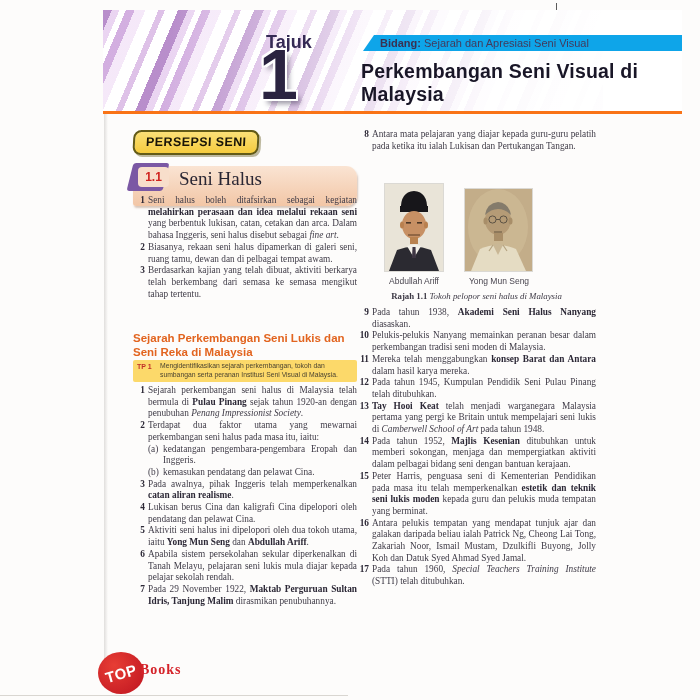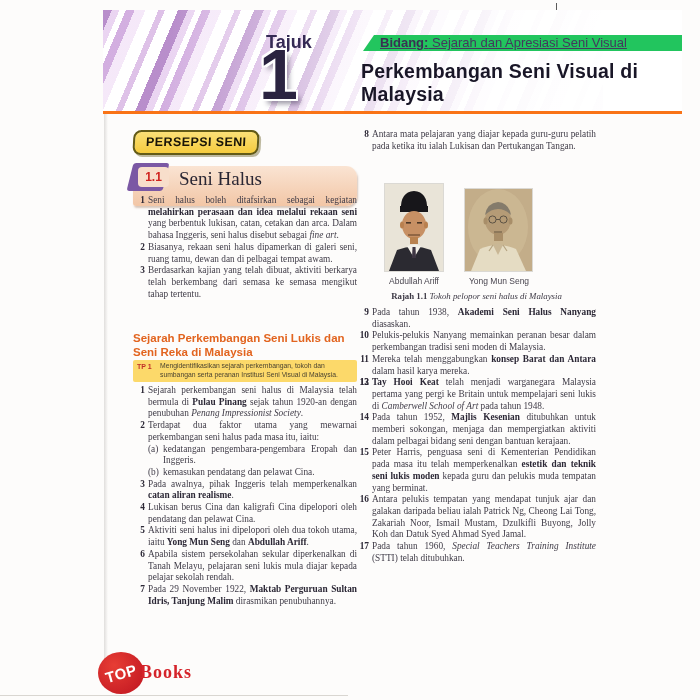--- a/index.html
+++ b/index.html
@@ -14,23 +14,23 @@
     background: repeating-linear-gradient(113deg,
       rgba(172,122,194,.85) 0 9px, rgba(232,208,240,.9) 9px 16px,
       rgba(255,255,255,.95) 16px 22px, rgba(196,148,214,.75) 22px 30px,
       rgba(244,230,248,.9) 30px 40px, rgba(255,255,255,1) 40px 52px,
       rgba(214,178,226,.8) 52px 58px, rgba(255,255,255,.95) 58px 70px); }
   .header::after { content:''; position:absolute; inset:0;
     background: linear-gradient(97deg, rgba(255,255,255,0) 12%, rgba(255,255,255,.72) 46%, rgba(255,255,255,.96) 70%, #fff 100%); }
   .tajuk-label { left:163px; top:22px; z-index:3; font-family:"Liberation Sans",sans-serif; font-weight:bold; font-size:18px; color:#352a55; }
   .tajuk-number { left:156px; top:30px; z-index:3; font-family:"Liberation Sans",sans-serif; font-weight:900; font-size:70px; line-height:70px; color:#2a2340;
     text-shadow:-2px -2px 0 #fff, 2px -2px 0 #fff, -2px 2px 0 #fff, 2px 2px 0 #fff, 0 -2px 0 #fff, 0 2px 0 #fff, -2px 0 0 #fff, 2px 0 0 #fff, 4px 5px 5px rgba(40,30,60,.45); }
-  .bidang-bar { left:260px; top:25px; z-index:3; width:338px; height:16px; background:#22c55e;
+  .bidang-bar { left:260px; top:25px; z-index:3; width:338px; height:16px; background:#0ea5e9;
     clip-path:polygon(11px 0, 100% 0, 100% 100%, 0 100%);
-    font-family:"Liberation Sans",sans-serif; font-size:13px; line-height:16px; color:#433a5c; padding-left:17px;text-decoration:underline; }
+    font-family:"Liberation Sans",sans-serif; font-size:11px; line-height:16px; color:#433a5c; padding-left:17px; }
   .bidang-bar b { font-weight:bold; color:#3a3152; }
   .chapter-title { left:258px; top:50px; z-index:3; width:350px; font-family:"Liberation Sans",sans-serif; font-weight:bold; font-size:19.5px; line-height:22.5px; color:#191627; letter-spacing:.2px; }
   .pagenum { left:543px; top:9px; font-size:7.5px; color:#666; font-family:"Liberation Sans",sans-serif; }
   .pagetick { left:556px; top:3px; width:1px; height:23px; background:#5a5a5a; }
 
   
   .edge-left { left:104px; top:114px; width:4px; height:545px; background:linear-gradient(90deg, rgba(120,115,110,.22), rgba(120,115,110,0)); }
   .edge-bottom { left:0px; top:695px; width:348px; height:1px; background:#d9d6d1; }
 
   
@@ -70,21 +70,21 @@
   .name-right { left:457px; top:276px; width:84px; }
   .fig-caption { left:357px; top:291px; width:239px; text-align:center; font-size:8.8px; color:#3c3844; }
   .fig-caption .cap-label { font-weight:bold; }
   .fig-caption .cap-text { font-style:italic; }
 
   
   .logo { left:98px; top:650px; width:110px; height:46px; z-index:5; }
   .logo-circle { position:absolute; left:0; top:2px; width:46px; height:42px; border-radius:50%;
     background:radial-gradient(circle at 35% 32%, #e73d34, #c81e25 75%); display:flex; align-items:center; justify-content:center; }
   .logo-top { transform:rotate(-16deg); color:#fff; font-family:"Liberation Sans",sans-serif; font-weight:900; font-size:15px; letter-spacing:.5px; }
-  .logo-books { position:absolute; left:42px; top:12px; color:#d5232a; font-weight:bold; font-size:18px; letter-spacing:1px; font-family:"Liberation Serif",serif; }
+  .logo-books { position:absolute; left:42px; top:12px; color:#d5232a; font-weight:bold; font-size:14px; letter-spacing:1px; font-family:"Liberation Serif",serif; }
 </style>
 </head>
 <body>
 
 <div class="abs edge-left"></div>
 <div class="abs edge-bottom"></div>
 
 <div class="abs pagenum">1</div>
 <div class="abs pagetick"></div>
 
@@ -171,21 +171,21 @@
 <div class="photo-name name-left">Abdullah Ariff</div>
 <div class="photo-name name-right">Yong Mun Seng</div>
 <div class="abs fig-caption">
   <span class="cap-label">Rajah 1.1</span><span class="cap-text"> Tokoh pelopor seni halus di Malaysia</span>
 </div>
 
 <div class="abs col col-right" style="top:307px;">
     <div class="li"><span class="num">9</span><span>Pada tahun 1938, </span><span class="b">Akademi Seni Halus Nanyang</span><span> diasaskan.</span></div>
     <div class="li"><span class="num">10</span><span>Pelukis-pelukis Nanyang memainkan peranan besar dalam perkembangan tradisi seni moden di Malaysia.</span></div>
     <div class="li"><span class="num">11</span><span>Mereka telah menggabungkan </span><span class="b">konsep Barat dan Antara</span><span> dalam hasil karya mereka.</span></div>
-    <div class="li"><span class="num">12</span></div>
+    <div class="li"><span class="num">12</span><span>Pada tahun 1945, Kumpulan Pendidik Seni Pulau Pinang telah ditubuhkan.</span></div>
     <div class="li"><span class="num">13</span><span class="b">Tay Hooi Keat</span><span> telah menjadi warganegara Malaysia pertama yang pergi ke Britain untuk mempelajari seni lukis di </span><span class="i">Camberwell School of Art</span><span> pada tahun 1948.</span></div>
     <div class="li"><span class="num">14</span><span>Pada tahun 1952, </span><span class="b">Majlis Kesenian</span><span> ditubuhkan untuk memberi sokongan, menjaga dan mempergiatkan aktiviti dalam pelbagai bidang seni dengan bantuan kerajaan.</span></div>
     <div class="li"><span class="num">15</span><span>Peter Harris, penguasa seni di Kementerian Pendidikan pada masa itu telah memperkenalkan </span><span class="b">estetik dan teknik seni lukis moden</span><span> kepada guru dan pelukis muda tempatan yang berminat.</span></div>
     <div class="li"><span class="num">16</span><span>Antara pelukis tempatan yang mendapat tunjuk ajar dan galakan daripada beliau ialah Patrick Ng, Cheong Lai Tong, Zakariah Noor, Ismail Mustam, Dzulkifli Buyong, Jolly Koh dan Datuk Syed Ahmad Syed Jamal.</span></div>
     <div class="li"><span class="num">17</span><span>Pada tahun 1960, </span><span class="i">Special Teachers Training Institute</span><span> (STTI) telah ditubuhkan.</span></div>
   </div>
 
 <div class="abs logo">
   <div class="logo-circle">
     <span class="logo-top">TOP</span>

